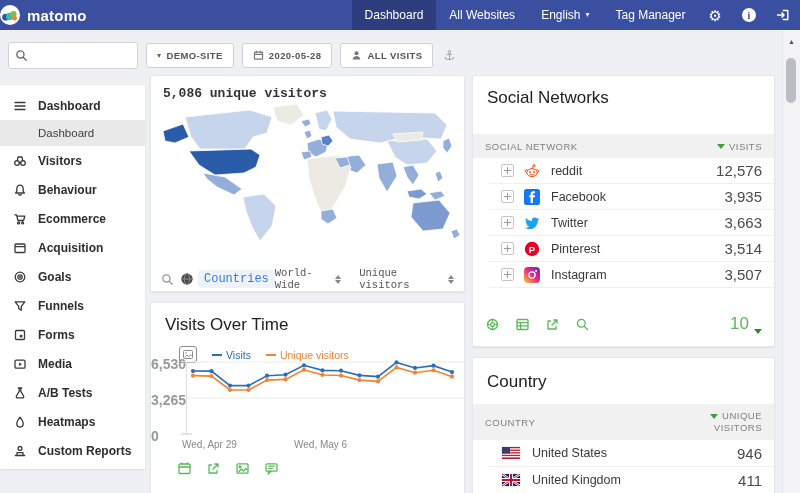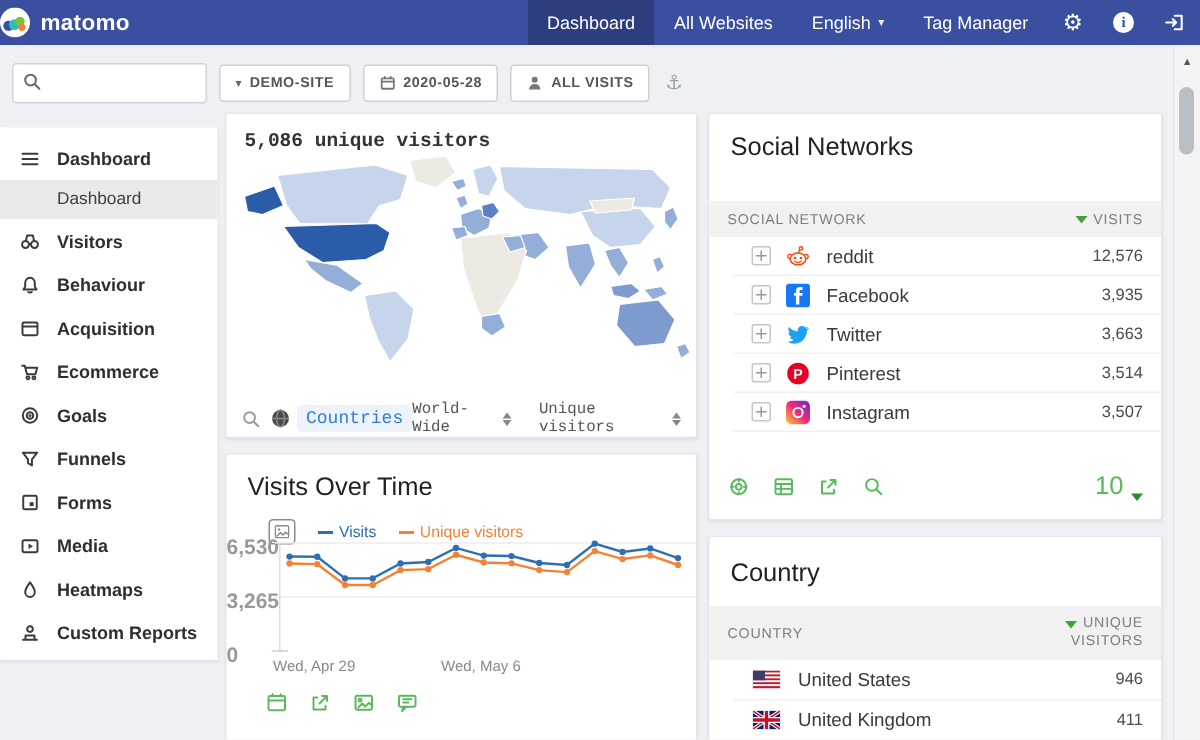--- a/index.html
+++ b/index.html
@@ -68,21 +68,21 @@
   .rows{position:absolute;left:16px;right:0;}
   #social-card .rows{top:82px;}
   #country-card .rows{top:82px;}
   .trow{height:25px;display:flex;align-items:center;border-bottom:1px solid #f0f0f0;cursor:pointer;}
   #country-card .trow{height:26px;}
   .expander{width:11px;height:11px;border:1px solid #c6c6c6;border-radius:2px;margin-left:12px;position:relative;background:#fdfdfd;cursor:pointer;flex:none;}
   .expander:before{content:"";position:absolute;left:2px;right:2px;top:4.5px;height:1px;background:#9a9a9a;}
   .expander:after{content:"";position:absolute;top:2px;bottom:2px;left:4.5px;width:1px;background:#9a9a9a;}
   .row-ico{margin-left:10px;display:flex;flex:none;}
   .row-name{margin-left:11px;font-size:12.5px;color:#3a3a3a;}
-  .row-val{margin-left:auto;padding-right:12px;font-size:11px;color:#4a4a4a;}
+  .row-val{margin-left:auto;padding-right:12px;font-size:15px;color:#4a4a4a;}
   .flag{margin-left:13px;display:flex;flex:none;box-shadow:0 0 1px rgba(0,0,0,.4);}
   #country-card .row-name{margin-left:12px;}
   .table-footer{position:absolute;top:238px;left:12px;right:12px;display:flex;align-items:center;}
   .tf-icons{display:flex;gap:15px;align-items:center;}
   .tf-icons .gicon{cursor:pointer;display:flex;}
   .limit-select{margin-left:auto;display:flex;align-items:flex-end;gap:5px;color:#5cb85c;font-size:17px;cursor:pointer;}
   .limit-caret{width:0;height:0;border-left:4px solid transparent;border-right:4px solid transparent;border-top:5px solid #2f8a2f;}
   
   .scrollbar{position:absolute;top:30px;right:0;bottom:0;width:17px;background:#f3f3f5;border-left:1px solid #e8e8eb;}
   .sb-arrow{position:absolute;top:8px;left:0;right:0;text-align:center;font-size:7px;color:#555;cursor:pointer;}
@@ -198,39 +198,39 @@
       <span class="s-ico">
         <svg width="14" height="14" viewBox="0 0 14 14" fill="none" stroke="#3a3a3a" stroke-width="1.3" stroke-linecap="round" stroke-linejoin="round">
             <path d="M7 2.2c-2 0-3.2 1.5-3.2 3.4v2.6L2.6 10h8.8l-1.2-1.8V5.6C10.2 3.7 9 2.2 7 2.2Z"></path>
             <path d="M5.8 11.6c.3.6 2.1.6 2.4 0"></path>
           </svg>
       </span>
         <span>Behaviour</span>
     </div>
     <div class="side-item">
       <span class="s-ico">
-        <svg width="14" height="14" viewBox="0 0 14 14" fill="none" stroke="#3a3a3a" stroke-width="1.3" stroke-linejoin="round">
-            <rect x="2" y="3" width="10" height="8.5" rx="1"></rect>
-            <path d="M2 5.6h10"></path>
-          </svg>
-      </span>
-        <span>Acquisition</span>
-    </div>
-    <div class="side-item">
-      <span class="s-ico">
         <svg width="14" height="14" viewBox="0 0 14 14" fill="none" stroke="#3a3a3a" stroke-width="1.3" stroke-linecap="round" stroke-linejoin="round">
             <path d="M1.8 2.8h1.7l1.5 5.7h5.6l1.2-4.3H4.1"></path>
             <circle cx="5.6" cy="10.9" r="1"></circle>
             <circle cx="9.6" cy="10.9" r="1"></circle>
           </svg>
       </span>
         <span>Ecommerce</span>
     </div>
     <div class="side-item">
       <span class="s-ico">
+        <svg width="14" height="14" viewBox="0 0 14 14" fill="none" stroke="#3a3a3a" stroke-width="1.3" stroke-linejoin="round">
+            <rect x="2" y="3" width="10" height="8.5" rx="1"></rect>
+            <path d="M2 5.6h10"></path>
+          </svg>
+      </span>
+        <span>Acquisition</span>
+    </div>
+    <div class="side-item">
+      <span class="s-ico">
         <svg width="14" height="14" viewBox="0 0 14 14" fill="none" stroke="#3a3a3a" stroke-width="1.3">
             <circle cx="7" cy="7" r="4.8"></circle>
             <circle cx="7" cy="7" r="2.2"></circle>
             <circle cx="7" cy="7" r="0.4" fill="#3a3a3a"></circle>
           </svg>
       </span>
         <span>Goals</span>
     </div>
     <div class="side-item">
       <span class="s-ico">
@@ -250,20 +250,28 @@
         <span>Forms</span>
     </div>
     <div class="side-item">
       <span class="s-ico">
         <svg width="14" height="14" viewBox="0 0 14 14" fill="none" stroke="#3a3a3a" stroke-width="1.3" stroke-linejoin="round">
             <rect x="2" y="3.2" width="10" height="8" rx="1.2"></rect>
             <path d="M6 5.4l3 1.8-3 1.8Z" fill="#3a3a3a" stroke="none"></path>
           </svg>
       </span>
         <span>Media</span>
+    </div>
+    <div class="side-item">
+      <span class="s-ico">
+        <svg width="14" height="14" viewBox="0 0 14 14" fill="none" stroke="#3a3a3a" stroke-width="1.3" stroke-linecap="round" stroke-linejoin="round">
+            <path d="M5.3 2h3.4M6.2 2v3.4L3.4 10a1.3 1.3 0 0 0 1.2 1.9h4.8a1.3 1.3 0 0 0 1.2-1.9L7.8 5.4V2"></path>
+          </svg>
+      </span>
+        <span>A/B Tests</span>
     </div>
     <div class="side-item">
       <span class="s-ico">
         <svg width="14" height="14" viewBox="0 0 14 14" fill="none" stroke="#3a3a3a" stroke-width="1.3" stroke-linejoin="round">
             <path d="M7 2.2C7 2.2 3.8 6.4 3.8 8.8a3.2 3.2 0 0 0 6.4 0C10.2 6.4 7 2.2 7 2.2Z"></path>
           </svg>
       </span>
         <span>Heatmaps</span>
     </div>
     <div class="side-item">

